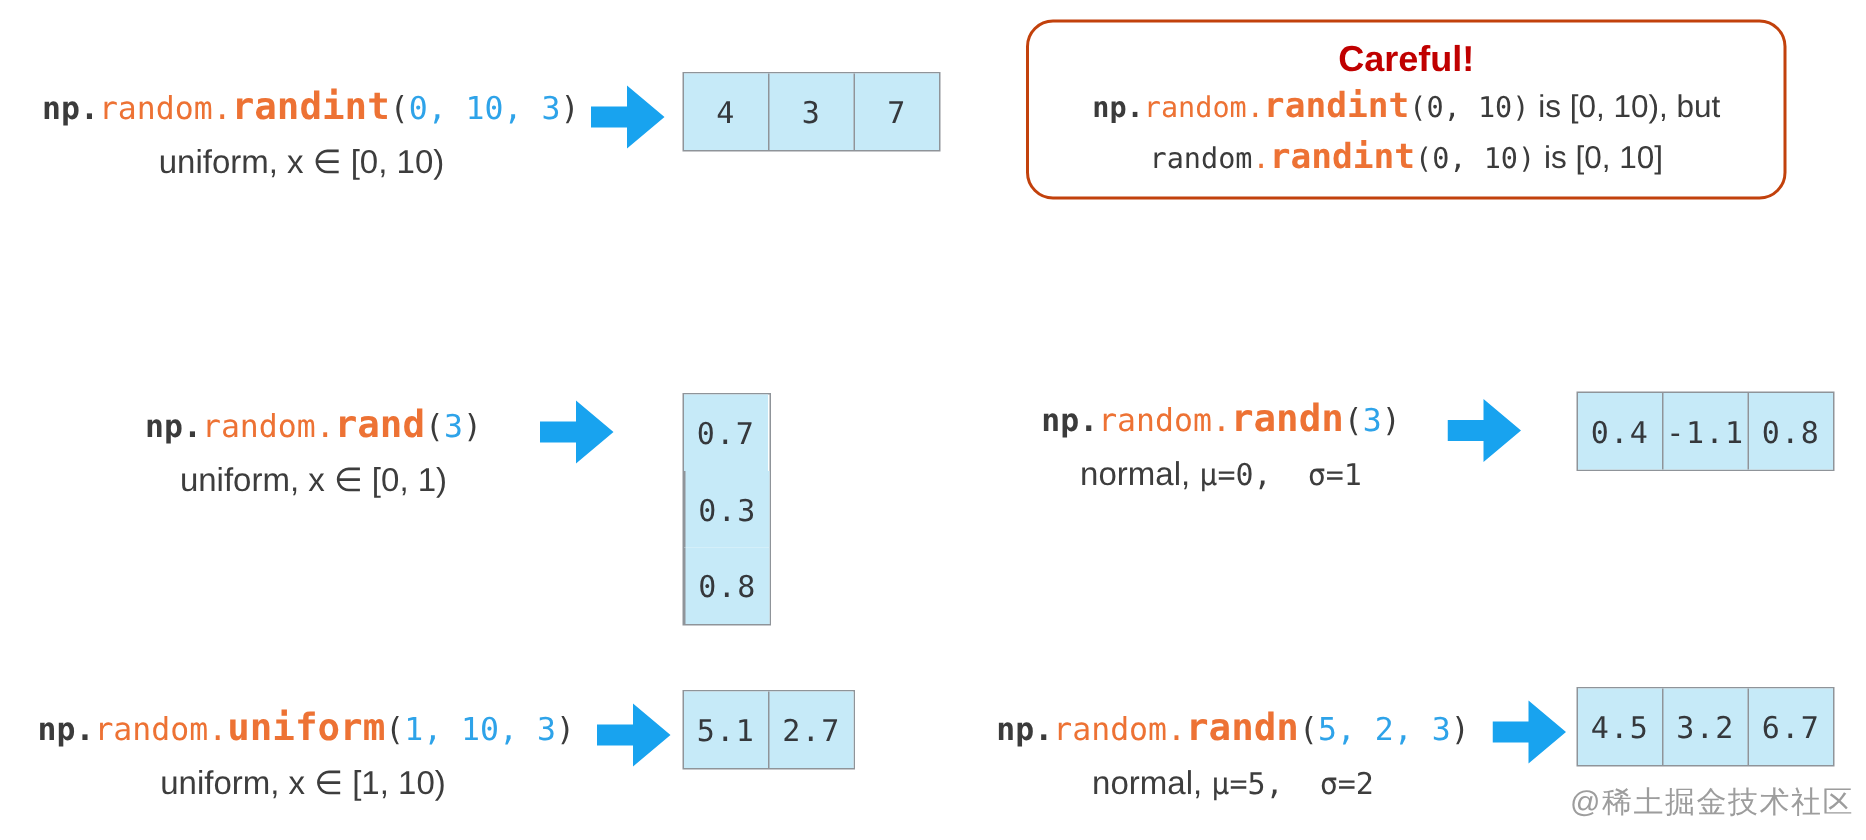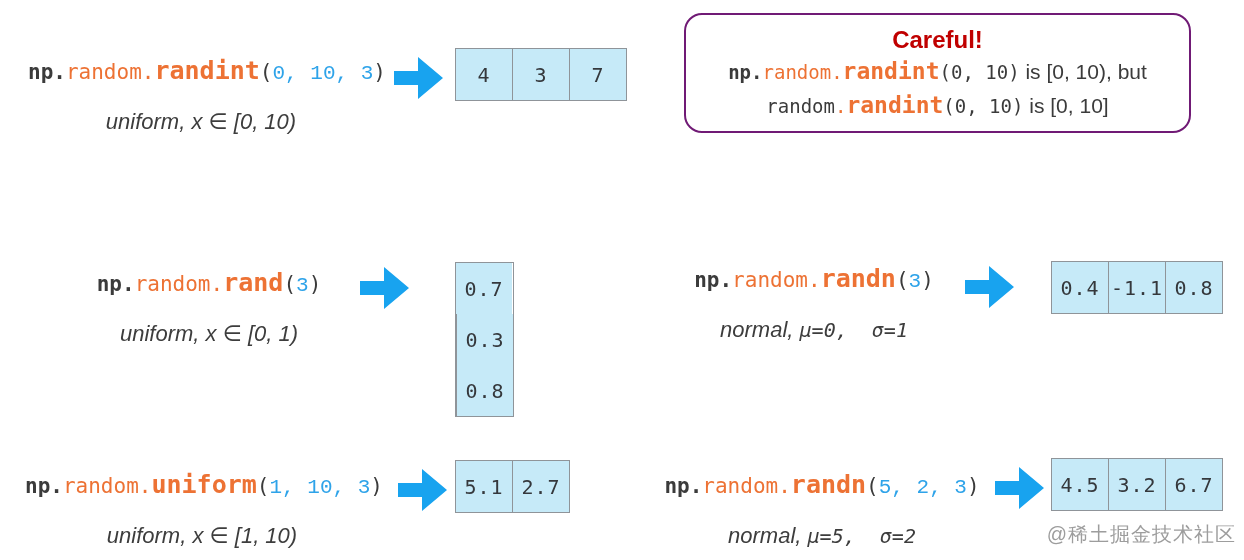--- a/index.html
+++ b/index.html
@@ -18,29 +18,28 @@
     font-size: 21px;
     line-height: 30px;
     color: var(--dark, #3B3B3B);
     white-space: nowrap;
     text-align: center;
   }
   .tok-prefix { font-weight: bold; }
   .tok-module { color: var(--orange, #ED7234); }
   .tok-func   { color: var(--orange, #ED7234); font-weight: bold; font-size: 25px; }
   .tok-paren  { color: var(--dark, #3B3B3B); }
-  .tok-args   { color: var(--blue, #2EA3E9); font-family: Liberation Mono, monospace; }
+  .tok-args   { color: var(--blue, #2EA3E9); }
 
   .caption {
-    margin-top: 20px;
+    margin-top: 8px;
     text-align: center;
     font-size: 22px;
     color: var(--caption, #3D3D3D);
     white-space: nowrap;
-    font-style: italic;
   }
   .caption-mono {
     font-family: "DejaVu Sans Mono", monospace;
     font-size: 20px;
     white-space: pre;
   }
 
   .block-group { text-align: center; }
 
   
@@ -55,21 +54,21 @@
     display: flex; align-items: center; justify-content: center;
     font-family: "DejaVu Sans Mono", monospace;
     font-size: 20px; letter-spacing: 1px;
     color: #35383C;
   }
   .cell:first-child { border-left: none; }
 
   
   .careful-box {
     left: 684px; top: 13px; width: 507px; height: 120px;
-    border: 2px solid #701a75;
+    border: 2px solid #c2410c;
     border-radius: 18px;
     background: #ffffff;
     box-sizing: border-box;
     padding-top: 10px;
   }
   .careful-title {
     text-align: center;
     color: var(--careful_red, #C00000);
     font-weight: bold;
     font-size: 24px;

